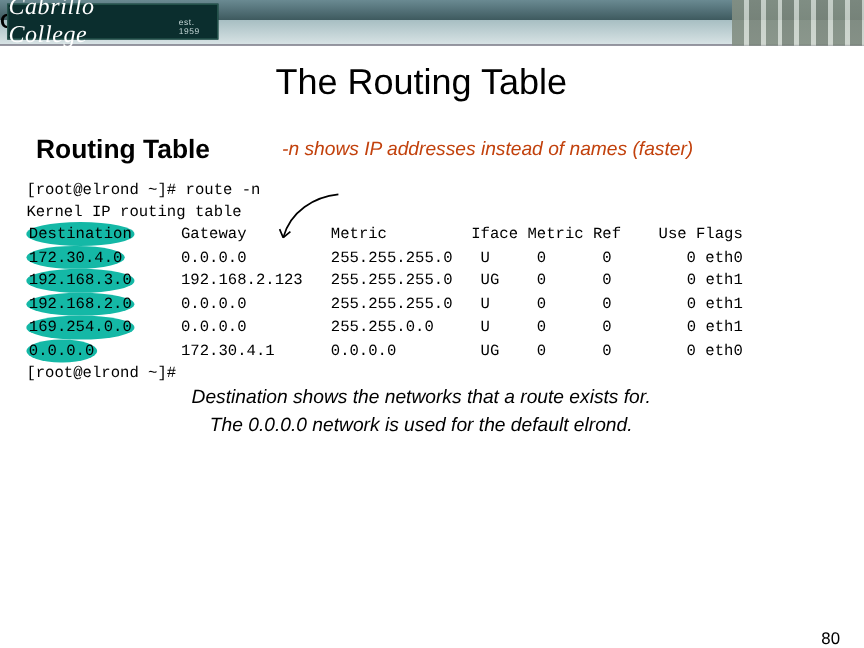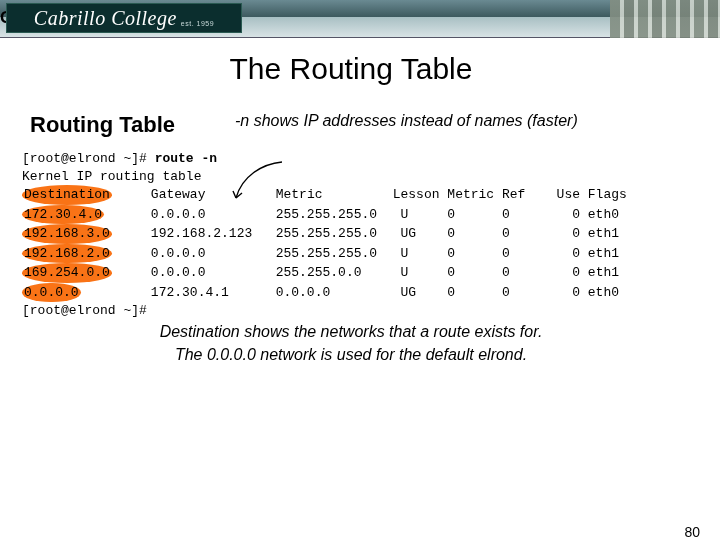--- a/index.html
+++ b/index.html
@@ -15,21 +15,21 @@
     width: 100%;
     height: 38px;
     position: relative;
     background: linear-gradient(to bottom, #6a8a92 0%, #3e5a5f 45%, #a8bfc3 46%, #d8e3e5 100%);
     border-bottom: 1px solid #556;
   }
   .logo {
     position: absolute;
     left: 6px;
     top: 3px;
-    width: 236px;
+    width: 176px;
     height: 30px;
     background: #0b2e2e;
     border: 1px solid #2a5a52;
     color: #fff;
     display: flex;
     align-items: center;
     justify-content: center;
     font-family: "Brush Script MT", cursive;
     font-size: 20px;
     font-style: italic;
@@ -64,44 +64,45 @@
     padding: 14px 48px 0 30px;
   }
   .slide-title {
     font-size: 30px;
     font-weight: normal;
     text-align: center;
     margin-bottom: 26px;
   }
   .section-row {
     display: flex;
+    align-items: center;
     margin-bottom: 12px;
   }
   .section-head {
     font-size: 22px;
     font-weight: bold;
   }
   .annotation {
     font-style: italic;
     font-size: 16px;
-    color: #000000;
+    color: #c2410c;
     margin-left: 60px;
   }
   .code-block {
     font-family: "Courier New", monospace;
     font-size: 13px;
     white-space: pre;
     line-height: 1.35;
     position: relative;
     margin-top: 8px;
     margin-left: -8px;
   }
-  .cmd-bold { font-weight: bold; }
+  .cmd-bold { font-weight: normal; }
   .hl-dest {
-    background: #f97316;
+    background: #14b8a6;
     border-radius: 50% / 50%;
     padding: 1px 2px;
     display: inline-block;
   }
   .caption {
     font-style: italic;
     font-size: 16px;
     text-align: center;
     line-height: 1.45;
   }
@@ -137,21 +138,21 @@
 <div class="slide">
   <div class="slide-title">The Routing Table</div>
 
   <div class="section-row">
     <div class="section-head">Routing Table</div>
     <div class="annotation">-n shows IP addresses instead of names (faster)</div>
   </div>
 
   <div class="code-block"><span><span>[root@elrond ~]# </span><span class="cmd-bold">route -n</span></span>
 <span>Kernel IP routing table</span>
-<span><span class="hl-dest">Destination</span>     <span>Gateway</span>         <span>Metric</span>         <span>Lesson</span> <span>Metric</span> <span>Ref</span>    <span>Use</span> <span>Flags</span></span>
+<span><span class="hl-dest">Destination</span>     <span>Gateway</span>         <span>Metric</span>         <span>Iface</span> <span>Metric</span> <span>Ref</span>    <span>Use</span> <span>Flags</span></span>
 <span><span class="hl-dest">172.30.4.0</span>      <span>0.0.0.0</span>         <span>255.255.255.0</span>   <span>U</span>     <span>0</span>      <span>0</span>        <span>0</span> <span>eth0</span></span>
 <span><span class="hl-dest">192.168.3.0</span>     <span>192.168.2.123</span>   <span>255.255.255.0</span>   <span>UG</span>    <span>0</span>      <span>0</span>        <span>0</span> <span>eth1</span></span>
 <span><span class="hl-dest">192.168.2.0</span>     <span>0.0.0.0</span>         <span>255.255.255.0</span>   <span>U</span>     <span>0</span>      <span>0</span>        <span>0</span> <span>eth1</span></span>
 <span><span class="hl-dest">169.254.0.0</span>     <span>0.0.0.0</span>         <span>255.255.0.0</span>     <span>U</span>     <span>0</span>      <span>0</span>        <span>0</span> <span>eth1</span></span>
 <span><span class="hl-dest">0.0.0.0</span>         <span>172.30.4.1</span>      <span>0.0.0.0</span>         <span>UG</span>    <span>0</span>      <span>0</span>        <span>0</span> <span>eth0</span></span>
 <span>[root@elrond ~]#</span></div>
 
   <div class="caption">
     <span>Destination shows the networks that a route exists for.</span><br>
     <span>The 0.0.0.0 network is used for the default elrond.</span>

